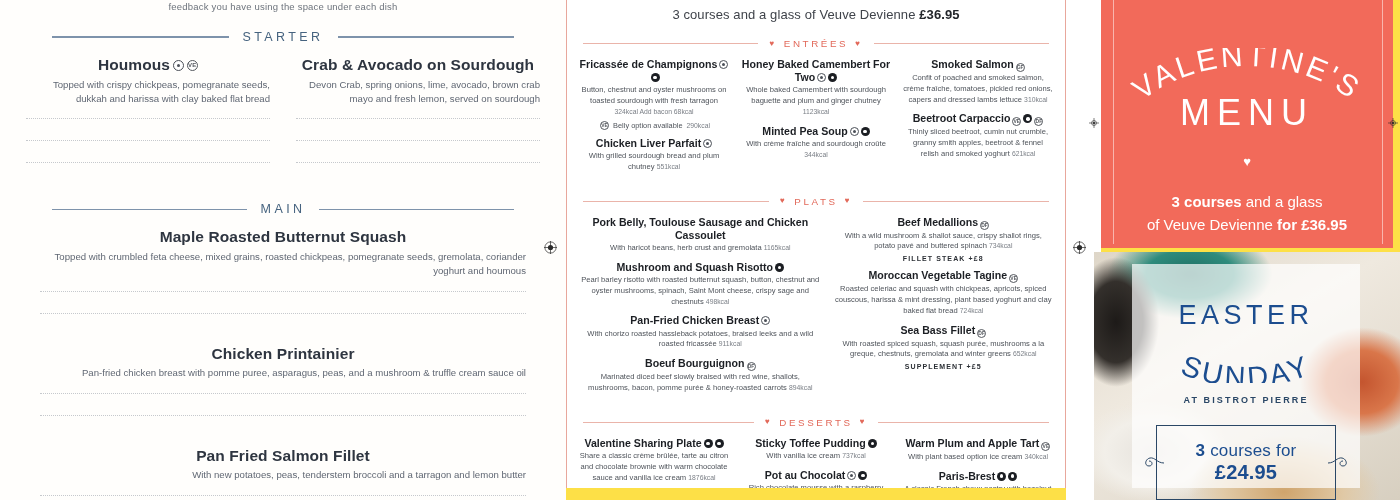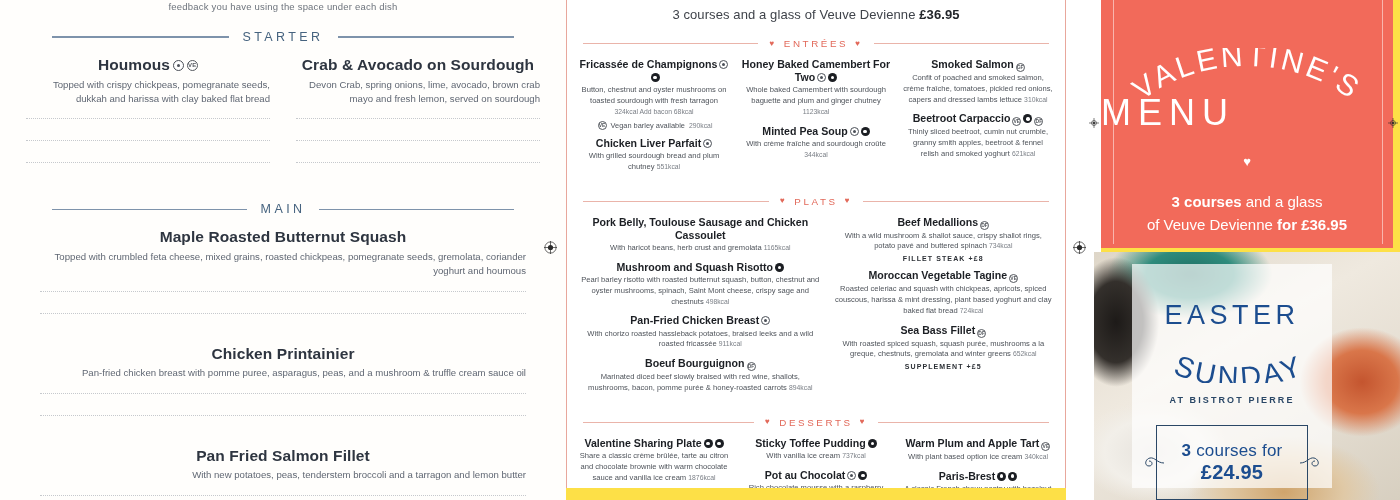--- a/index.html
+++ b/index.html
@@ -123,21 +123,21 @@
     position: absolute; left: 12px; top: -6px; right: 10px; bottom: 4px;
     border-left: 1.5px solid rgba(255,255,255,.5);
     border-right: 1.5px solid rgba(255,255,255,.5);
   }
   .val-title-arc {
     position: absolute; left: 0; right: 0; top: 48px;
     text-align: center; color: #fff;
   }
   .val-arc-svg { display: block; margin: 0 auto; }
   .val-menu-word {
-    color: #fff; font-size: 36px; letter-spacing: 7px;
+    text-align: center; color: #fff; font-size: 36px; letter-spacing: 7px;
     font-weight: 400; margin-top: -4px;
   }
   .val-heart {
     text-align: center; color: #fff; font-size: 13px; margin-top: 12px;
   }
   .val-sub {
     text-align: center; color: #fff; font-size: 15px; line-height: 1.5;
     margin-top: 16px; padding: 0 18px;
   }
   .val-sub b { font-weight: 700; }
@@ -148,21 +148,21 @@
     overflow: hidden;
     background:
       radial-gradient(ellipse 60px 90px at 22px 70px, #1d1a18 0%, #34302c 45%, rgba(52,48,44,0) 72%),
       radial-gradient(ellipse 110px 60px at 96px 22px, #1f6e63 0%, #2e8b7c 40%, rgba(46,139,124,0) 75%),
       radial-gradient(ellipse 80px 70px at 268px 130px, #c4552f 0%, #d9764a 45%, rgba(217,118,74,0) 78%),
       radial-gradient(ellipse 120px 70px at 190px 240px, #cfa46c 0%, #e0c9a6 50%, rgba(224,201,166,0) 80%),
       radial-gradient(ellipse 90px 60px at 60px 200px, #e6e2dc 0%, #f2efe9 55%, rgba(242,239,233,0) 85%),
       linear-gradient(150deg, #ded6c8 0%, #efe9df 40%, #e4ddd1 70%, #d7cfc0 100%);
   }
   .easter-card {
-    position: absolute; left: 38px; top: 12px; width: 200px; bottom: 12px;
+    position: absolute; left: 38px; top: 12px; width: 228px; bottom: 12px;
     background: rgba(255,255,255,.70);
   }
   .easter-title1 {
     text-align: center; color: #1c4d8f; font-size: 27px; letter-spacing: 4.5px;
     margin-top: 36px; font-weight: 400;
   }
   .easter-arc { display: block; margin: 2px auto 0 auto; }
   .easter-sub {
     text-align: center; color: #2a4766; font-size: 9px; letter-spacing: 2.1px;
     font-weight: 700; margin-top: 12px;
@@ -276,21 +276,21 @@
       <span class="bar"></span>
     </div>
 
     <div class="cols3">
       <div class="col">
         <div class="m-item">
           <div class="m-name"><span>Fricassée de Champignons</span><span class="ic outline"></span><span class="ic filled"></span></div>
           <div class="m-desc"><span>Button, chestnut and oyster mushrooms on toasted sourdough with fresh tarragon </span><span class="kcal">324kcal Add bacon 68kcal</span></div>
           <div class="m-vegan">
               <span class="ic letter">VE</span>
-              <span>Vegan barley available </span>
+              <span>Belly option available </span>
               <span class="kcal">290kcal</span>
             </div>
         </div>
         <div class="m-item">
           <div class="m-name"><span>Chicken Liver Parfait</span><span class="ic outline"></span></div>
           <div class="m-desc"><span>With grilled sourdough bread and plum chutney </span><span class="kcal">551kcal</span></div>
         </div>
       </div>
 
       <div class="col">

